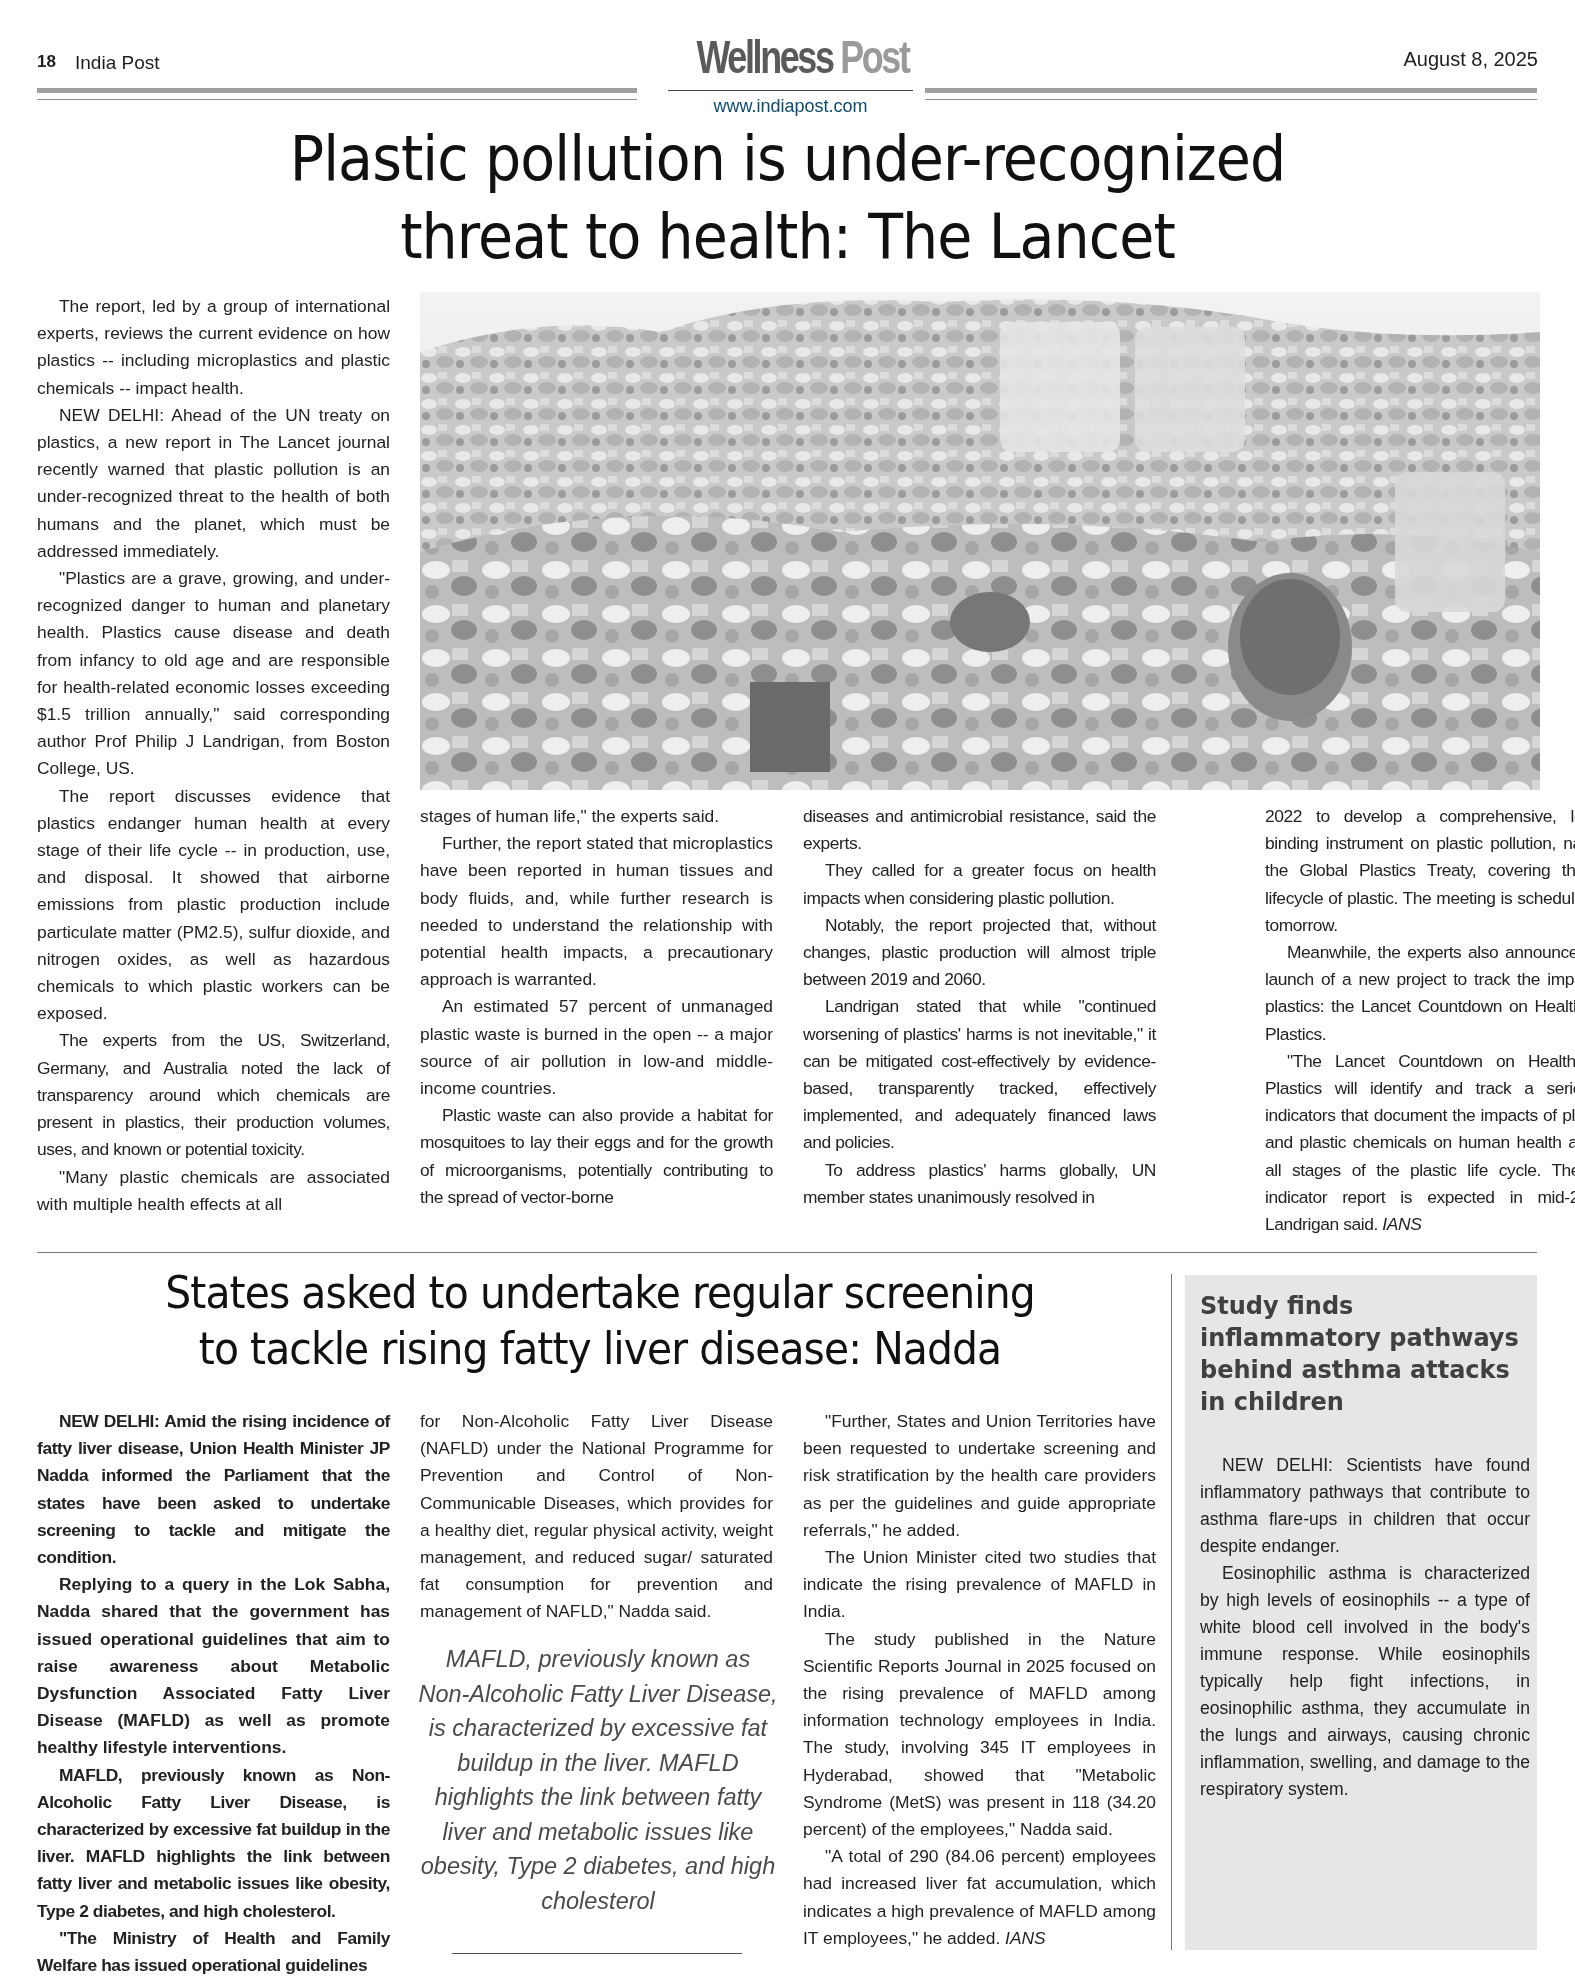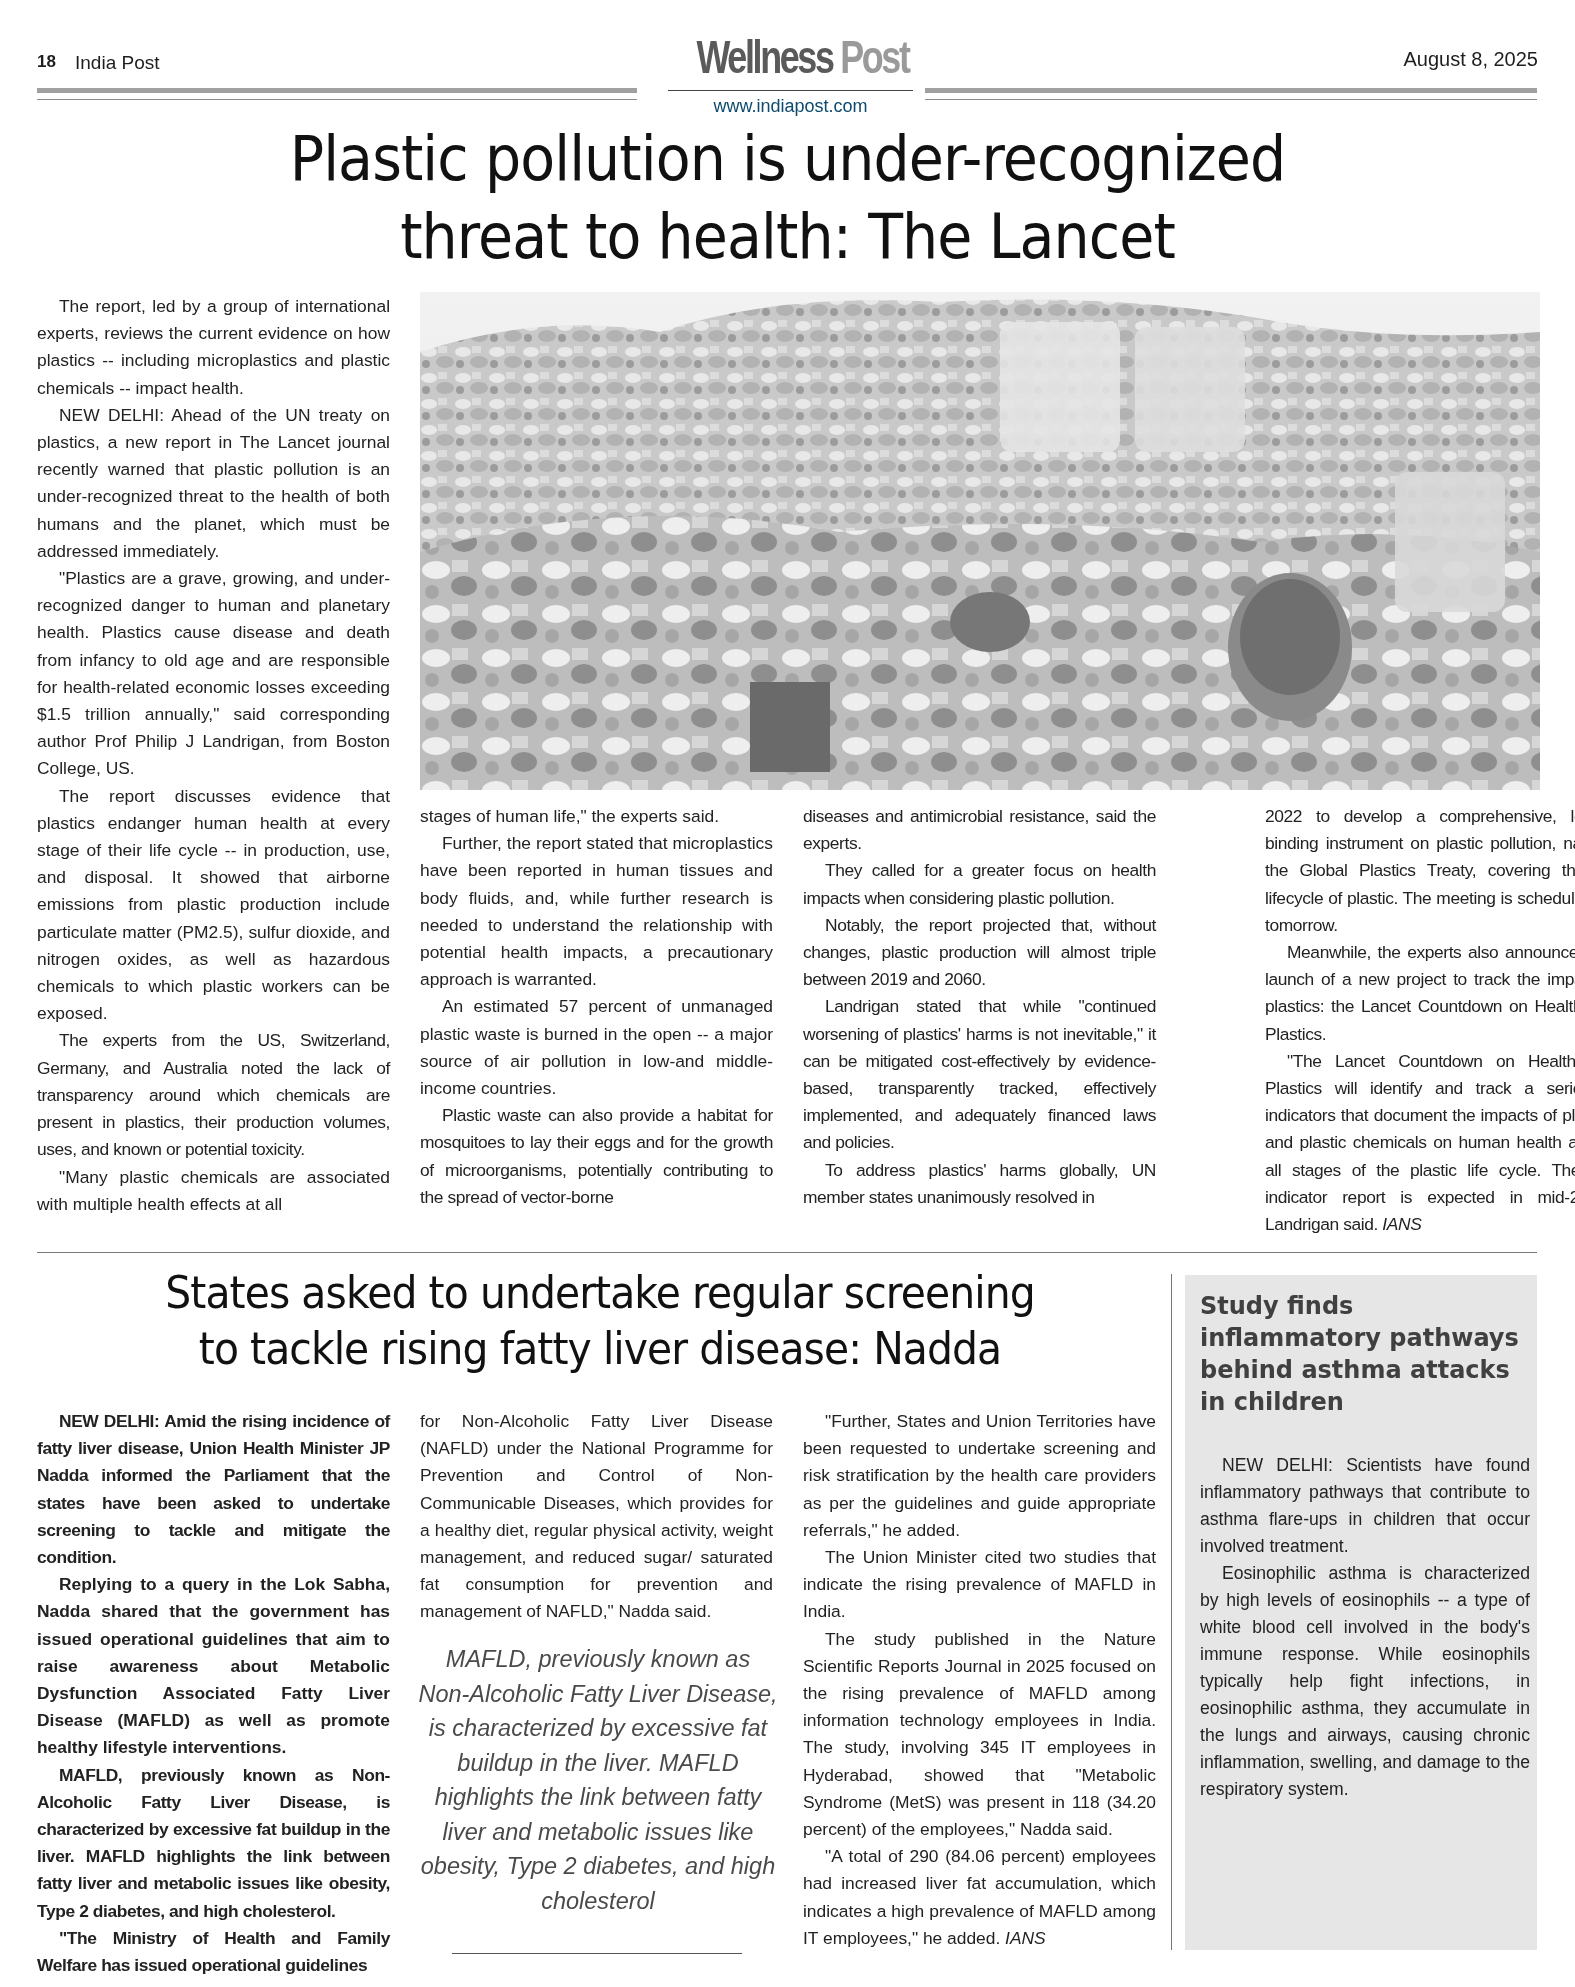--- a/index.html
+++ b/index.html
@@ -167,15 +167,15 @@
   <p>The Union Minister cited two studies that indicate the rising prevalence of MAFLD in India.</p>
   <p>The study published in the Nature Scientific Reports Journal in 2025 focused on the rising prevalence of MAFLD among information technology employees in India. The study, involving 345 IT employees in Hyderabad, showed that "Metabolic Syndrome (MetS) was present in 118 (34.20 percent) of the employees," Nadda said.</p>
   <p><span>"A total of 290 (84.06 percent) employees had increased liver fat accumulation, which indicates a high prevalence of MAFLD among IT employees," he added. </span><span class="ians">IANS</span></p>
 </div>
 
 <div class="abs divider-v"></div>
 
 <div class="abs sidebar"></div>
 <div class="abs sidebar-title">Study finds inflammatory pathways behind asthma attacks in children</div>
 <div class="abs col sidebar-body">
-  <p>NEW DELHI: Scientists have found inflammatory pathways that contribute to asthma flare-ups in children that occur involved treatment.</p>
+  <p>NEW DELHI: Scientists have found inflammatory pathways that contribute to asthma flare-ups in children that occur despite endanger.</p>
   <p>Eosinophilic asthma is characterized by high levels of eosinophils -- a type of white blood cell involved in the body's immune response. While eosinophils typically help fight infections, in eosinophilic asthma, they accumulate in the lungs and airways, causing chronic inflammation, swelling, and damage to the respiratory system.</p>
 </div>
 
 </body></html>

